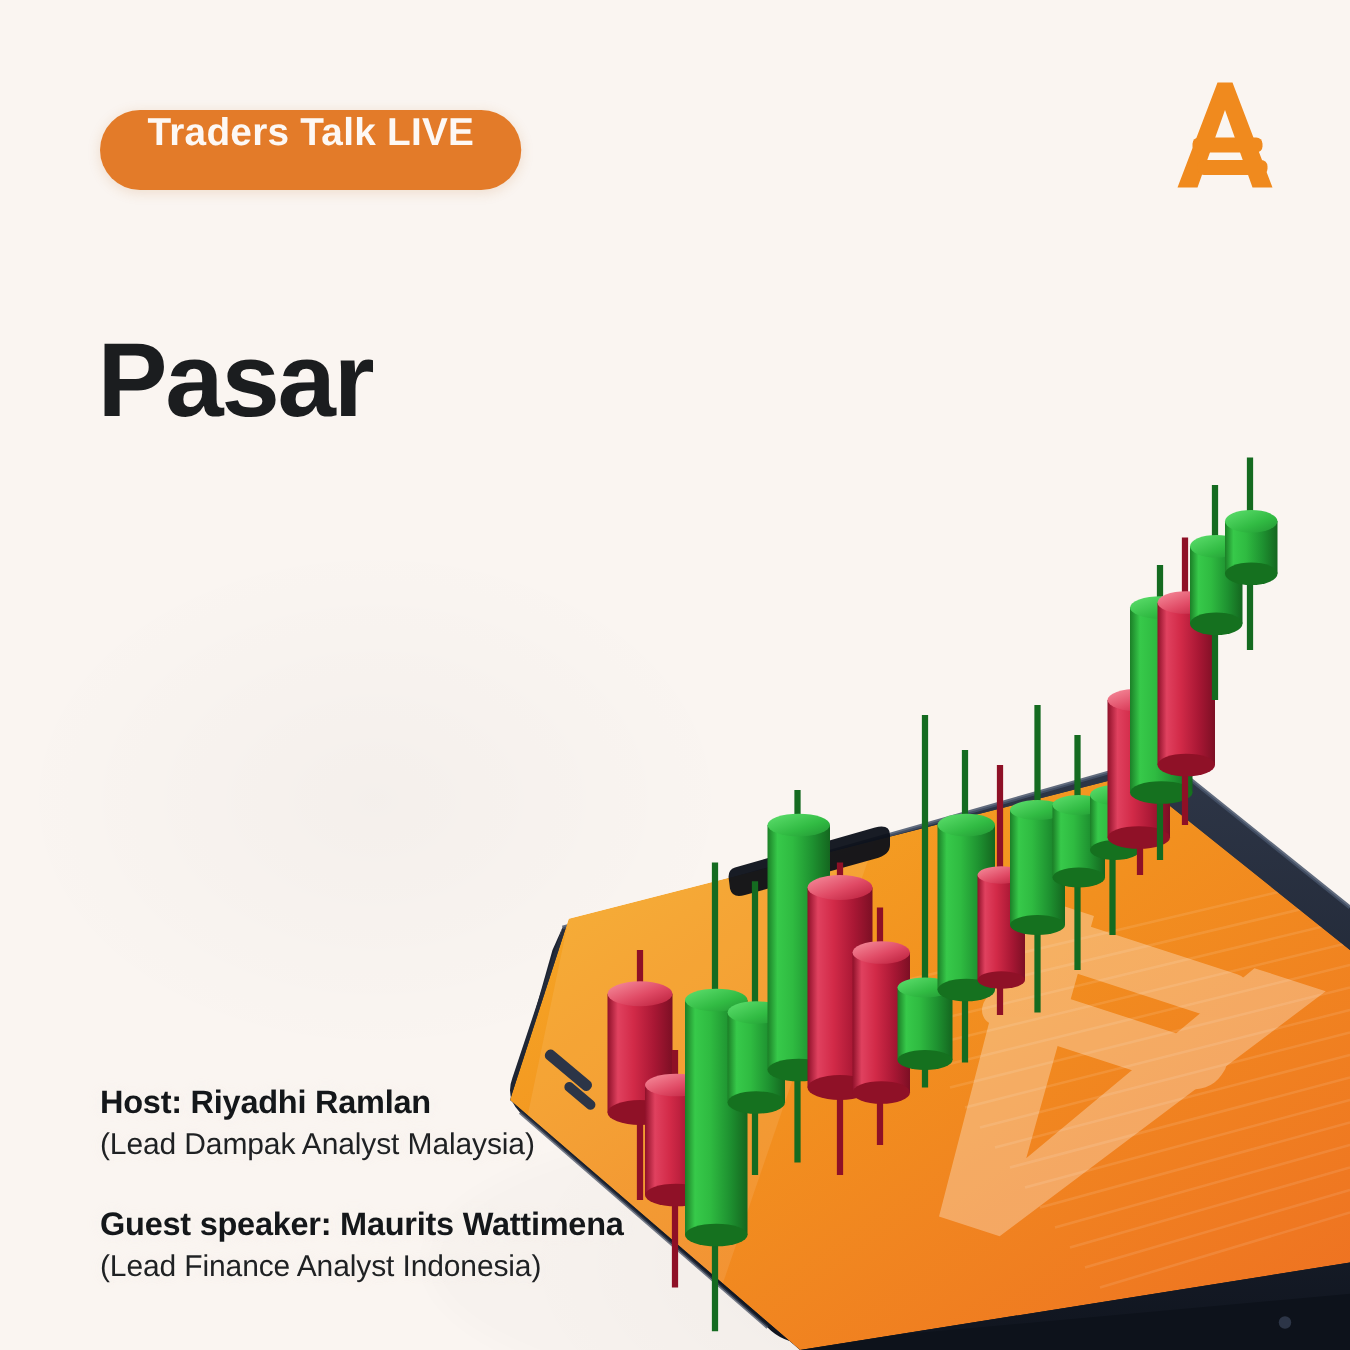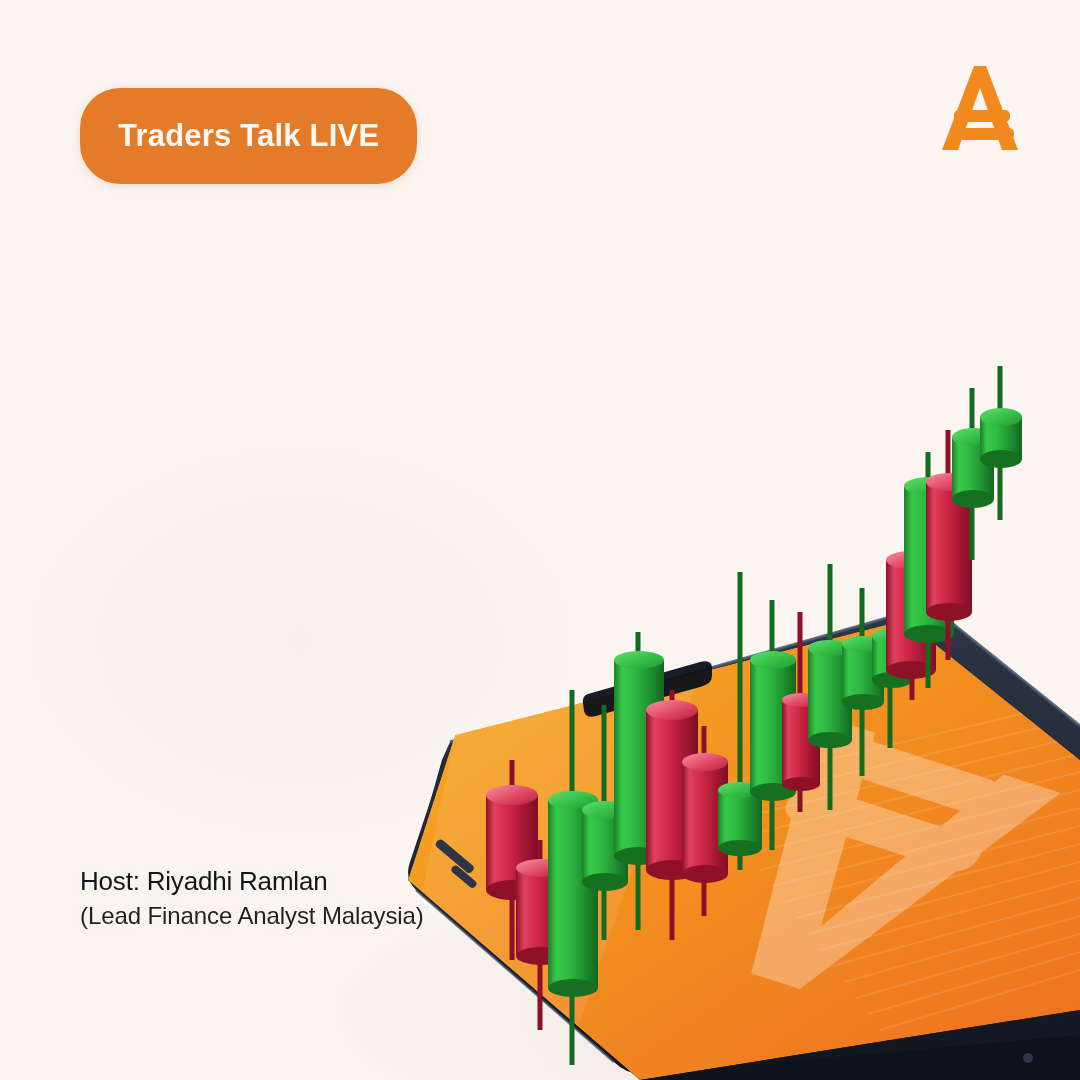--- a/index.html
+++ b/index.html
@@ -15,22 +15,22 @@
     background:
       radial-gradient(ellipse 420px 300px at 300px 640px, rgba(0,0,0,0.022), rgba(0,0,0,0) 70%),
       radial-gradient(ellipse 500px 260px at 760px 1010px, rgba(0,0,0,0.030), rgba(0,0,0,0) 70%),
       #faf5f1;
     overflow:hidden;
   }
 
   
   .badge{
     position:absolute;left:80px;top:88px;
-    height:64px;padding:16px 38px;
-    display:flex;align-items:center;
+    height:64px;padding:0 38px;
+    display:flex;align-items:flex-start;
     background:#e37b29;border-radius:40px;
     color:#fdf8f4;font-size:31px;font-weight:bold;
     letter-spacing:0.2px;
     box-shadow:0 2px 10px rgba(190,110,40,0.18);
   }
 
   
   .logo{position:absolute;left:930px;top:58px;width:100px;height:100px;}
 
   
@@ -47,21 +47,21 @@
     position:absolute;left:82px;top:512px;
     color:#1f2123;font-size:41px;font-weight:400;letter-spacing:-0.4px;
     white-space:nowrap;
   }
   .dateline .sep{display:inline-block;padding:0 10px;color:#1f2123;font-weight:300;}
 
   
   .credits{position:absolute;left:80px;top:866px;z-index:40;}
   .credit-block{margin-bottom:34px;}
   .credit-name{
-    color:#14171a;font-size:26px;font-weight:normal;letter-spacing:-0.2px;
+    color:#14171a;font-size:26px;font-weight:bold;letter-spacing:-0.2px;
     margin-bottom:5px;
     text-shadow:0 1px 6px rgba(250,245,241,0.9), 0 0 14px rgba(250,245,241,0.75);
   }
   .credit-role{
     color:#1f2123;font-size:24px;font-weight:400;letter-spacing:-0.1px;
     text-shadow:0 1px 6px rgba(250,245,241,0.9), 0 0 14px rgba(250,245,241,0.75);
   }
 
   
   .art{position:absolute;left:0;top:0;width:1080px;height:1080px;z-index:10;pointer-events:none;}
@@ -275,23 +275,28 @@
 
   <svg class="logo" viewBox="0 0 100 100">
     <g fill="#f08a1e">
       <path d="M44,8 L56,8 L88,92 L72,92 L50,30 L28,92 L12,92 Z"></path>
       <rect x="24" y="52" width="56" height="12" rx="5"></rect>
       <rect x="28" y="70" width="56" height="12" rx="5"></rect>
     </g>
   </svg>
 
   <h1 class="headline">
+    <span class="ln">Pasar</span>
   </h1>
 
 
   <div class="credits">
     <div class="credit-block">
       <div class="credit-name">Host: Riyadhi Ramlan</div>
-      <div class="credit-role">(Lead Finance Analyst Malaysia)</div>
+      <div class="credit-role">(Lead Dampak Analyst Malaysia)</div>
+    </div>
+    <div class="credit-block">
+      <div class="credit-name">Guest speaker: Maurits Wattimena</div>
+      <div class="credit-role">(Lead Finance Analyst Indonesia)</div>
     </div>
   </div>
 
 </div>
 
 </body></html>

